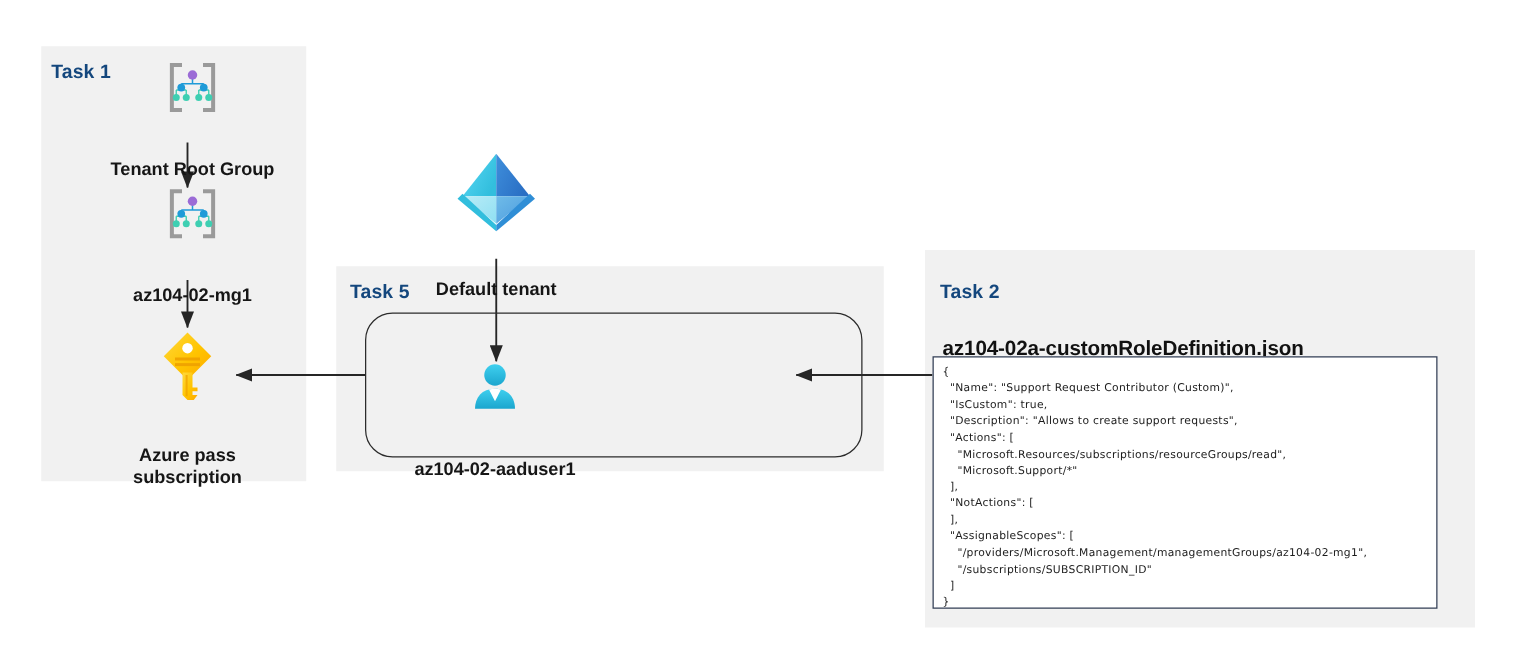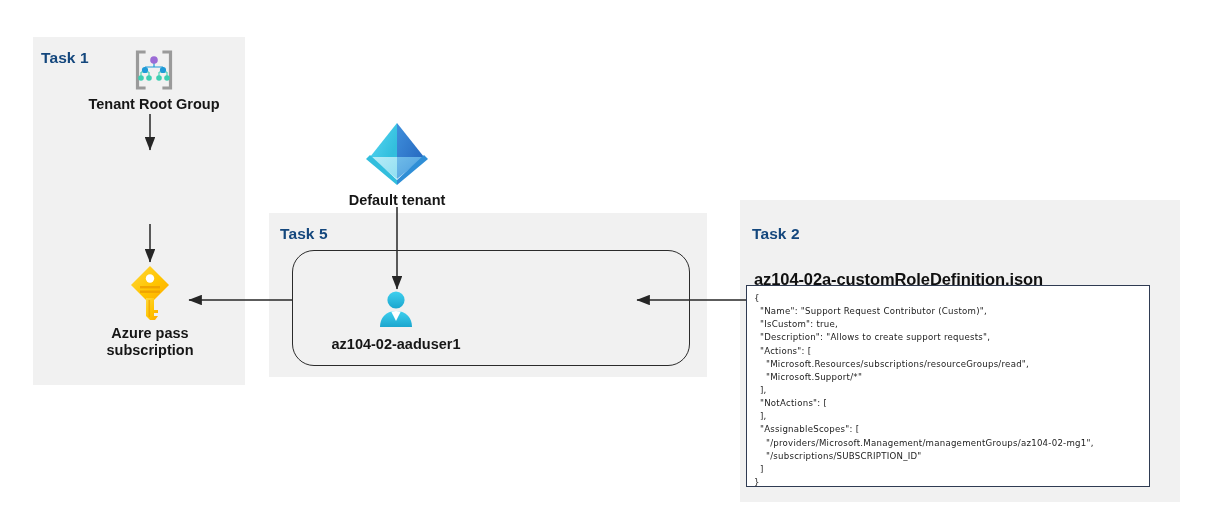--- a/index.html
+++ b/index.html
@@ -42,20 +42,21 @@
   #label-task3 { left: 280px; top: 225px; }
   #label-task2 { left: 752px; top: 225px; }
 
   
   .node {
     position: absolute;
     display: flex;
     flex-direction: column;
     align-items: center;
     text-align: center;
+    gap: 32px;
   }
   .node-label {
     font-weight: bold;
     font-size: 14.5px;
     color: #161616;
     line-height: 1.18;
     white-space: pre-line;
     margin-top: 3px;
   }
 
@@ -162,20 +163,36 @@
       <circle cx="14" cy="23" r="3.1" fill="#1f9bd8"></circle>
       <circle cx="32" cy="23" r="3.1" fill="#1f9bd8"></circle>
       <circle cx="10" cy="31" r="2.8" fill="#3ecfb2"></circle>
       <circle cx="18" cy="31" r="2.8" fill="#3ecfb2"></circle>
       <circle cx="28" cy="31" r="2.8" fill="#3ecfb2"></circle>
       <circle cx="36" cy="31" r="2.8" fill="#3ecfb2"></circle>
     </svg>
     <div class="node-label">Tenant Root Group</div>
   </div>
 
+  <div class="node" id="node-mg1">
+    <svg class="icon" width="46" height="46" viewBox="0 0 46 46">
+      <path d="M13 5 L6.5 5 L6.5 41 L13 41" fill="none" stroke="#9a9a9a" stroke-width="3.2" stroke-linecap="square"></path>
+      <path d="M33 5 L39.5 5 L39.5 41 L33 41" fill="none" stroke="#9a9a9a" stroke-width="3.2" stroke-linecap="square"></path>
+      <path d="M23 15 L23 20 M14 20 L32 20 M14 20 L14 25 M32 20 L32 25" fill="none" stroke="#1f9bd8" stroke-width="1.2"></path>
+      <path d="M10 25 L18 25 M10 25 L10 29 M18 25 L18 29 M28 25 L36 25 M28 25 L28 29 M36 25 L36 29" fill="none" stroke="#3ecfb2" stroke-width="1.1"></path>
+      <circle cx="23" cy="13" r="3.8" fill="#9b6bd6"></circle>
+      <circle cx="14" cy="23" r="3.1" fill="#1f9bd8"></circle>
+      <circle cx="32" cy="23" r="3.1" fill="#1f9bd8"></circle>
+      <circle cx="10" cy="31" r="2.8" fill="#3ecfb2"></circle>
+      <circle cx="18" cy="31" r="2.8" fill="#3ecfb2"></circle>
+      <circle cx="28" cy="31" r="2.8" fill="#3ecfb2"></circle>
+      <circle cx="36" cy="31" r="2.8" fill="#3ecfb2"></circle>
+    </svg>
+    <div class="node-label">az104-02-mg1</div>
+  </div>
 
   <div class="node" id="node-default-tenant">
     <svg class="icon" width="80" height="72" viewBox="0 0 80 72">
       <defs>
         <linearGradient id="tenL" x1="0" y1="0" x2="1" y2="0.6">
           <stop offset="0%" stop-color="#5ad9f5"></stop>
           <stop offset="100%" stop-color="#32bedd"></stop>
         </linearGradient>
         <linearGradient id="tenR" x1="0" y1="0" x2="1" y2="0.6">
           <stop offset="0%" stop-color="#3f8fdc"></stop>

